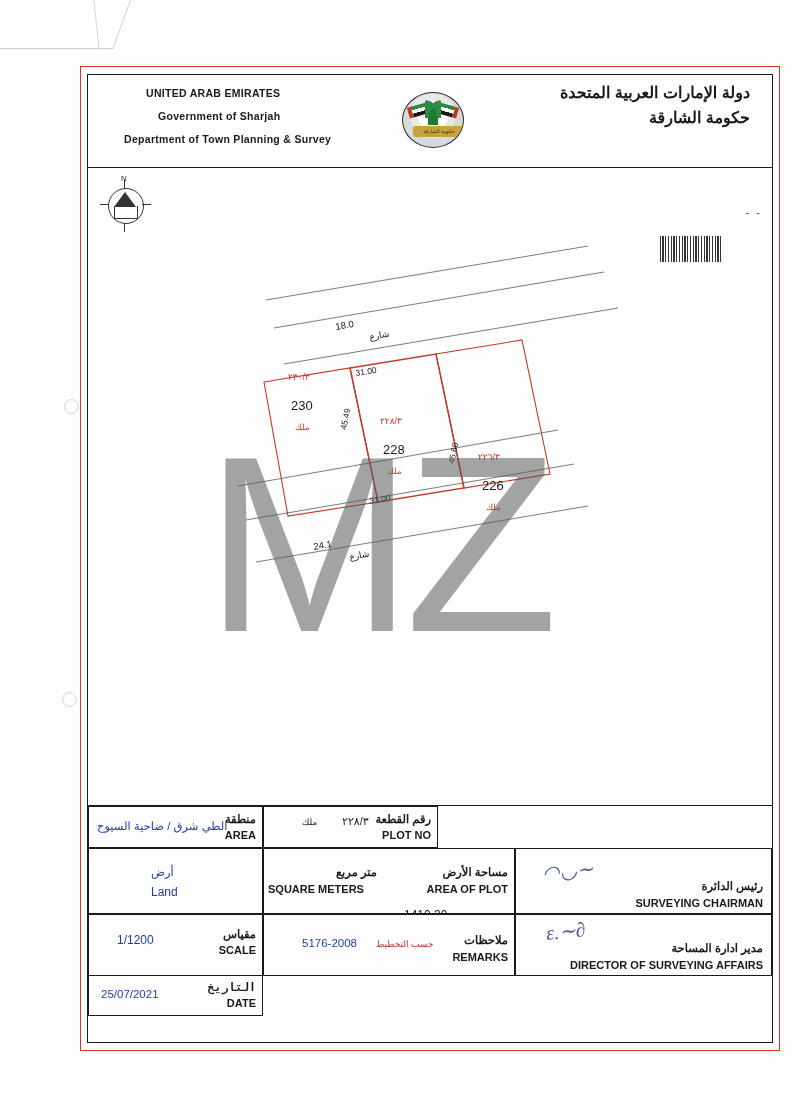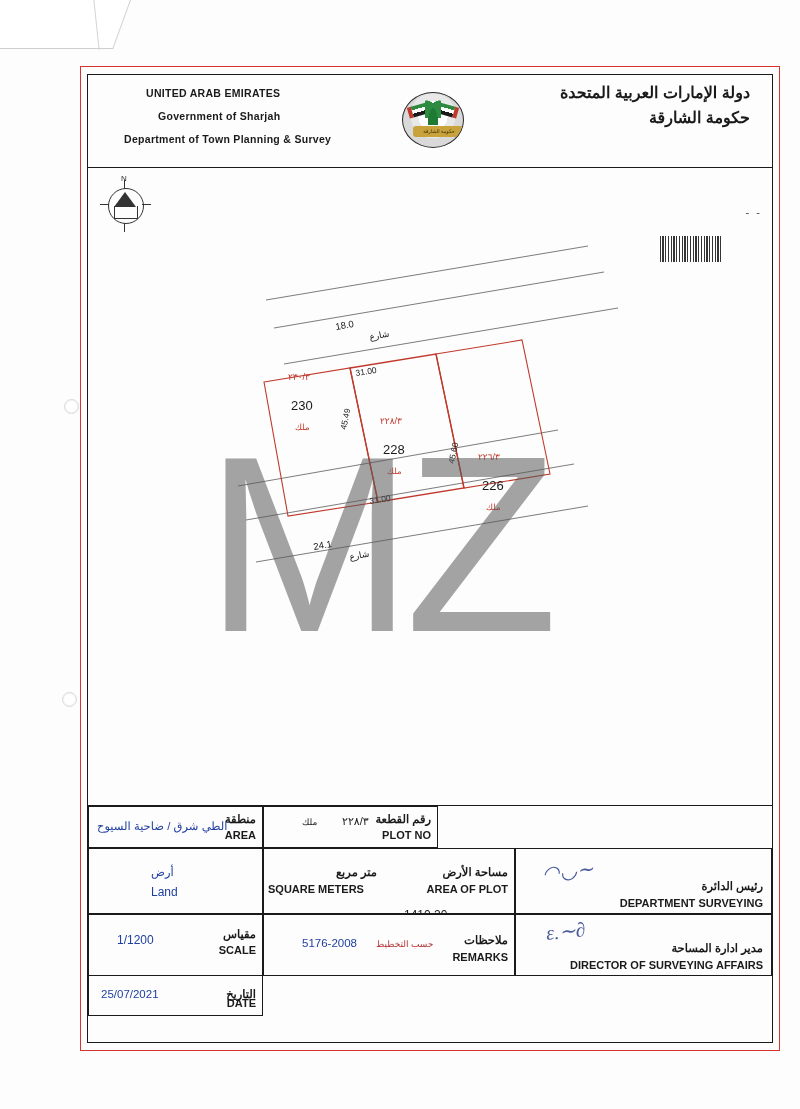--- a/index.html
+++ b/index.html
@@ -425,21 +425,21 @@
       <span class="lbl-ar" style="right:6px;top:16px;">مساحة الأرض</span>
       <span class="lbl-en" style="right:6px;top:34px;">AREA OF PLOT</span>
       <span class="lbl-ar" style="left:72px;top:16px;">متر مربع</span>
       <span class="lbl-en" style="left:4px;top:34px;">SQUARE METERS</span>
       <span class="val-black" style="left:140px;top:14px;font-size:12px;margin-top:45px;">1410.20</span>
     </div>
 
     <div class="cell" style="left:427px;top:42px;width:257px;height:66px;">
       <span class="sig" style="left:26px;top:10px;">◠◡∼</span>
       <span class="lbl-ar" style="right:8px;top:30px;">رئيس الدائرة</span>
-      <span class="lbl-en" style="right:8px;top:48px;">DEPARTMENT SURVEYING</span>
+      <span class="lbl-en" style="right:8px;top:48px;">SURVEYING CHAIRMAN</span>
     </div>
 
     <div class="cell" style="left:0;top:108px;width:175px;height:62px;">
       <span class="lbl-ar" style="right:6px;top:12px;">مقياس</span>
       <span class="lbl-en" style="right:6px;top:29px;">SCALE</span>
       <span class="val-blue" style="left:28px;top:18px;font-size:12px;">1/1200</span>
     </div>
 
     <div class="cell" style="left:175px;top:108px;width:252px;height:62px;">
       <span class="lbl-ar" style="right:6px;top:18px;">ملاحظات</span>
@@ -448,19 +448,19 @@
       <span class="val-red" style="left:112px;top:24px;">حسب التخطيط</span>
     </div>
 
     <div class="cell" style="left:427px;top:108px;width:257px;height:62px;">
       <span class="sig" style="left:30px;top:4px;">ε.∼∂</span>
       <span class="lbl-ar" style="right:8px;top:26px;">مدير ادارة المساحة</span>
       <span class="lbl-en" style="right:8px;top:44px;">DIRECTOR OF SURVEYING AFFAIRS</span>
     </div>
 
     <div class="cell" style="left:0;top:170px;width:175px;height:40px;border-top:none;">
-      <span class="lbl-ar" style="right:6px;top:11px;">التاريخ</span>
+      <span class="lbl-ar" style="right:6px;top:4px;font-family:Liberation Mono, monospace;">التاريخ</span>
       <span class="lbl-en" style="right:6px;top:21px;">DATE</span>
       <span class="val-blue" style="left:12px;top:12px;">25/07/2021</span>
     </div>
   </div>
 
 </div>
 
 </body></html>

